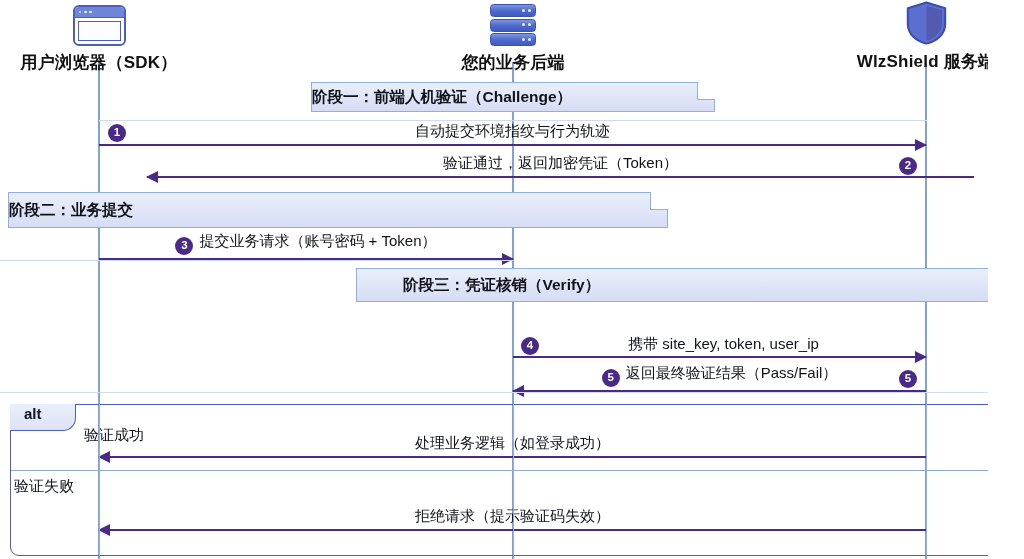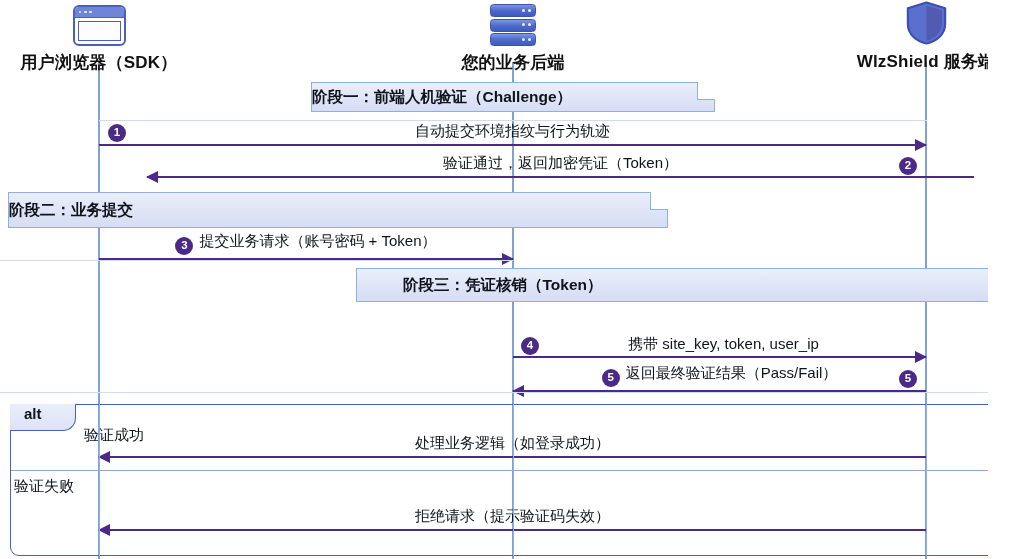--- a/index.html
+++ b/index.html
@@ -284,21 +284,21 @@
   <div class="msg" style="left:99px; top:232px; width:414px; height:28px;">
     <div class="label">
       <span class="badge inline">3</span><span>提交业务请求（账号密码 + Token）</span>
     </div>
     <div class="line"></div>
     <div class="head right"></div>
   </div>
   <div class="rule" style="left:0px; top:260px; width:513px;"></div>
 
   <div class="note note-left" style="left:356px; top:268px; width:658px; height:34px;">
-    <div class="note-txt">阶段三：凭证核销（Token）</div>
+    <div class="note-txt">阶段三：凭证核销（Verify）</div>
     <div class="fold2"></div>
   </div>
 
   <div class="msg" style="left:513px; top:310px; width:413px; height:48px;">
     <div class="label two">
       <div>携带 site_key,  token,  user_ip</div>
     </div>
     <div class="line"></div>
     <div class="head right"></div>
   </div>

